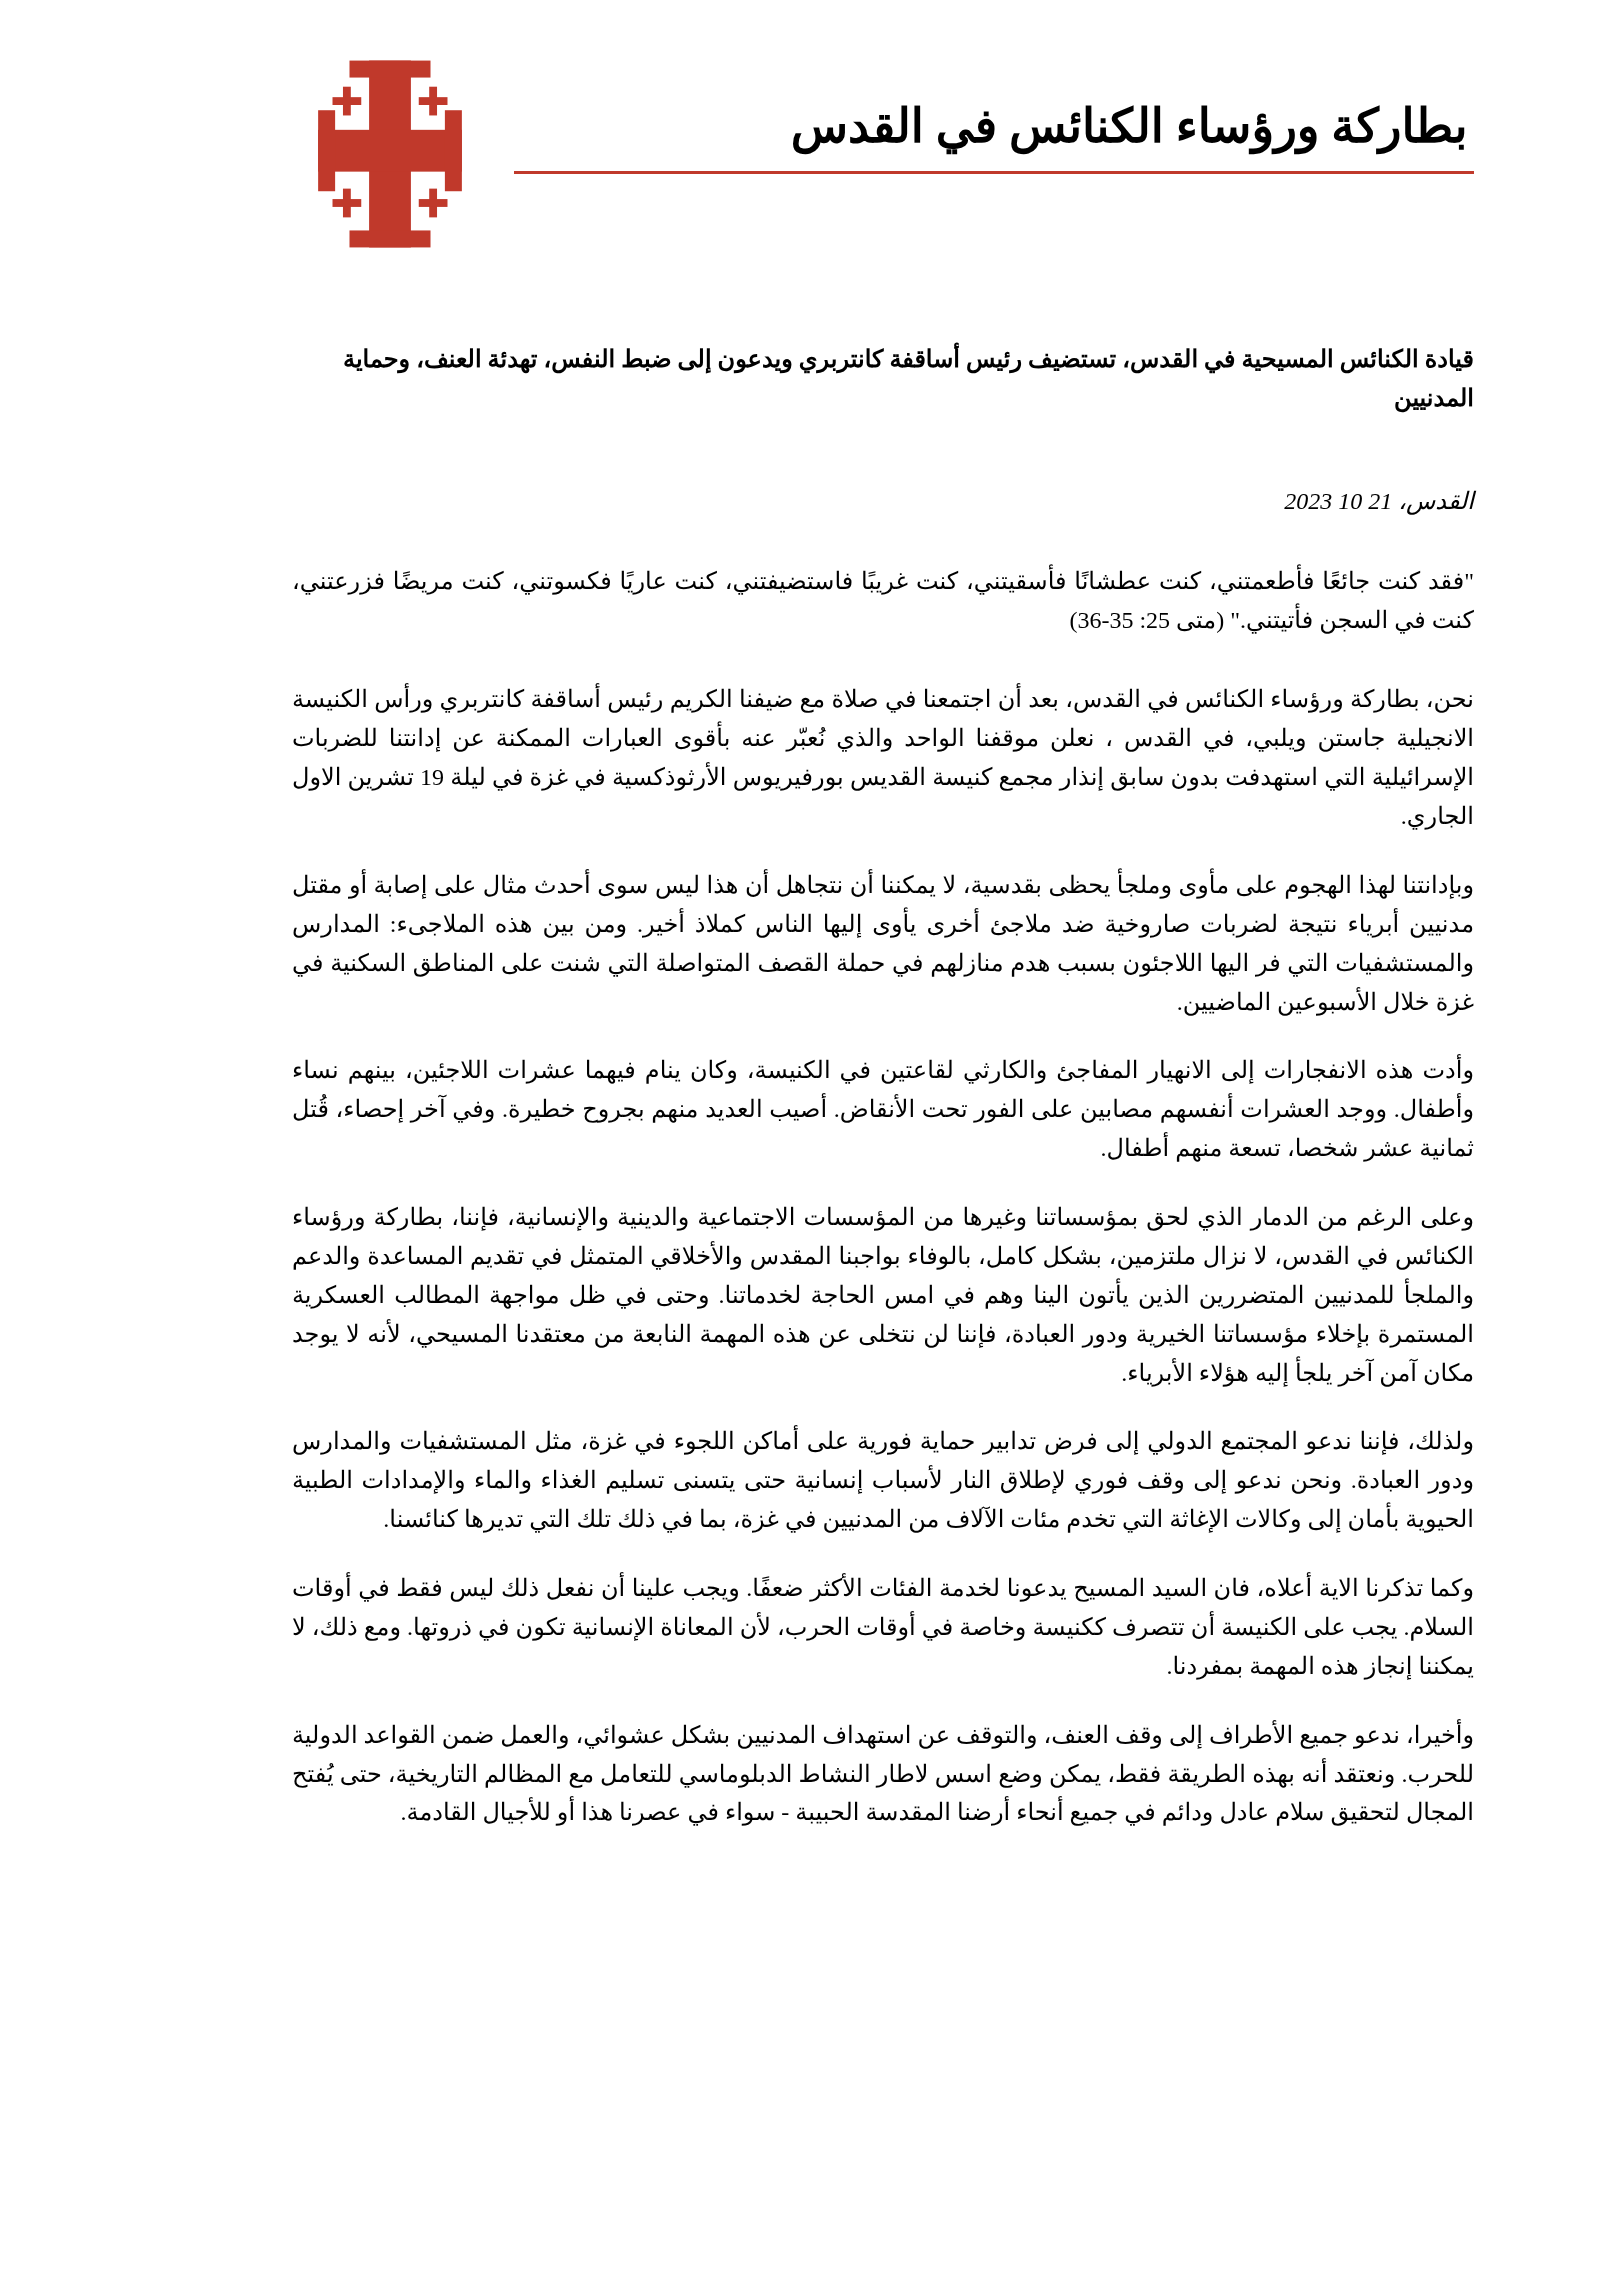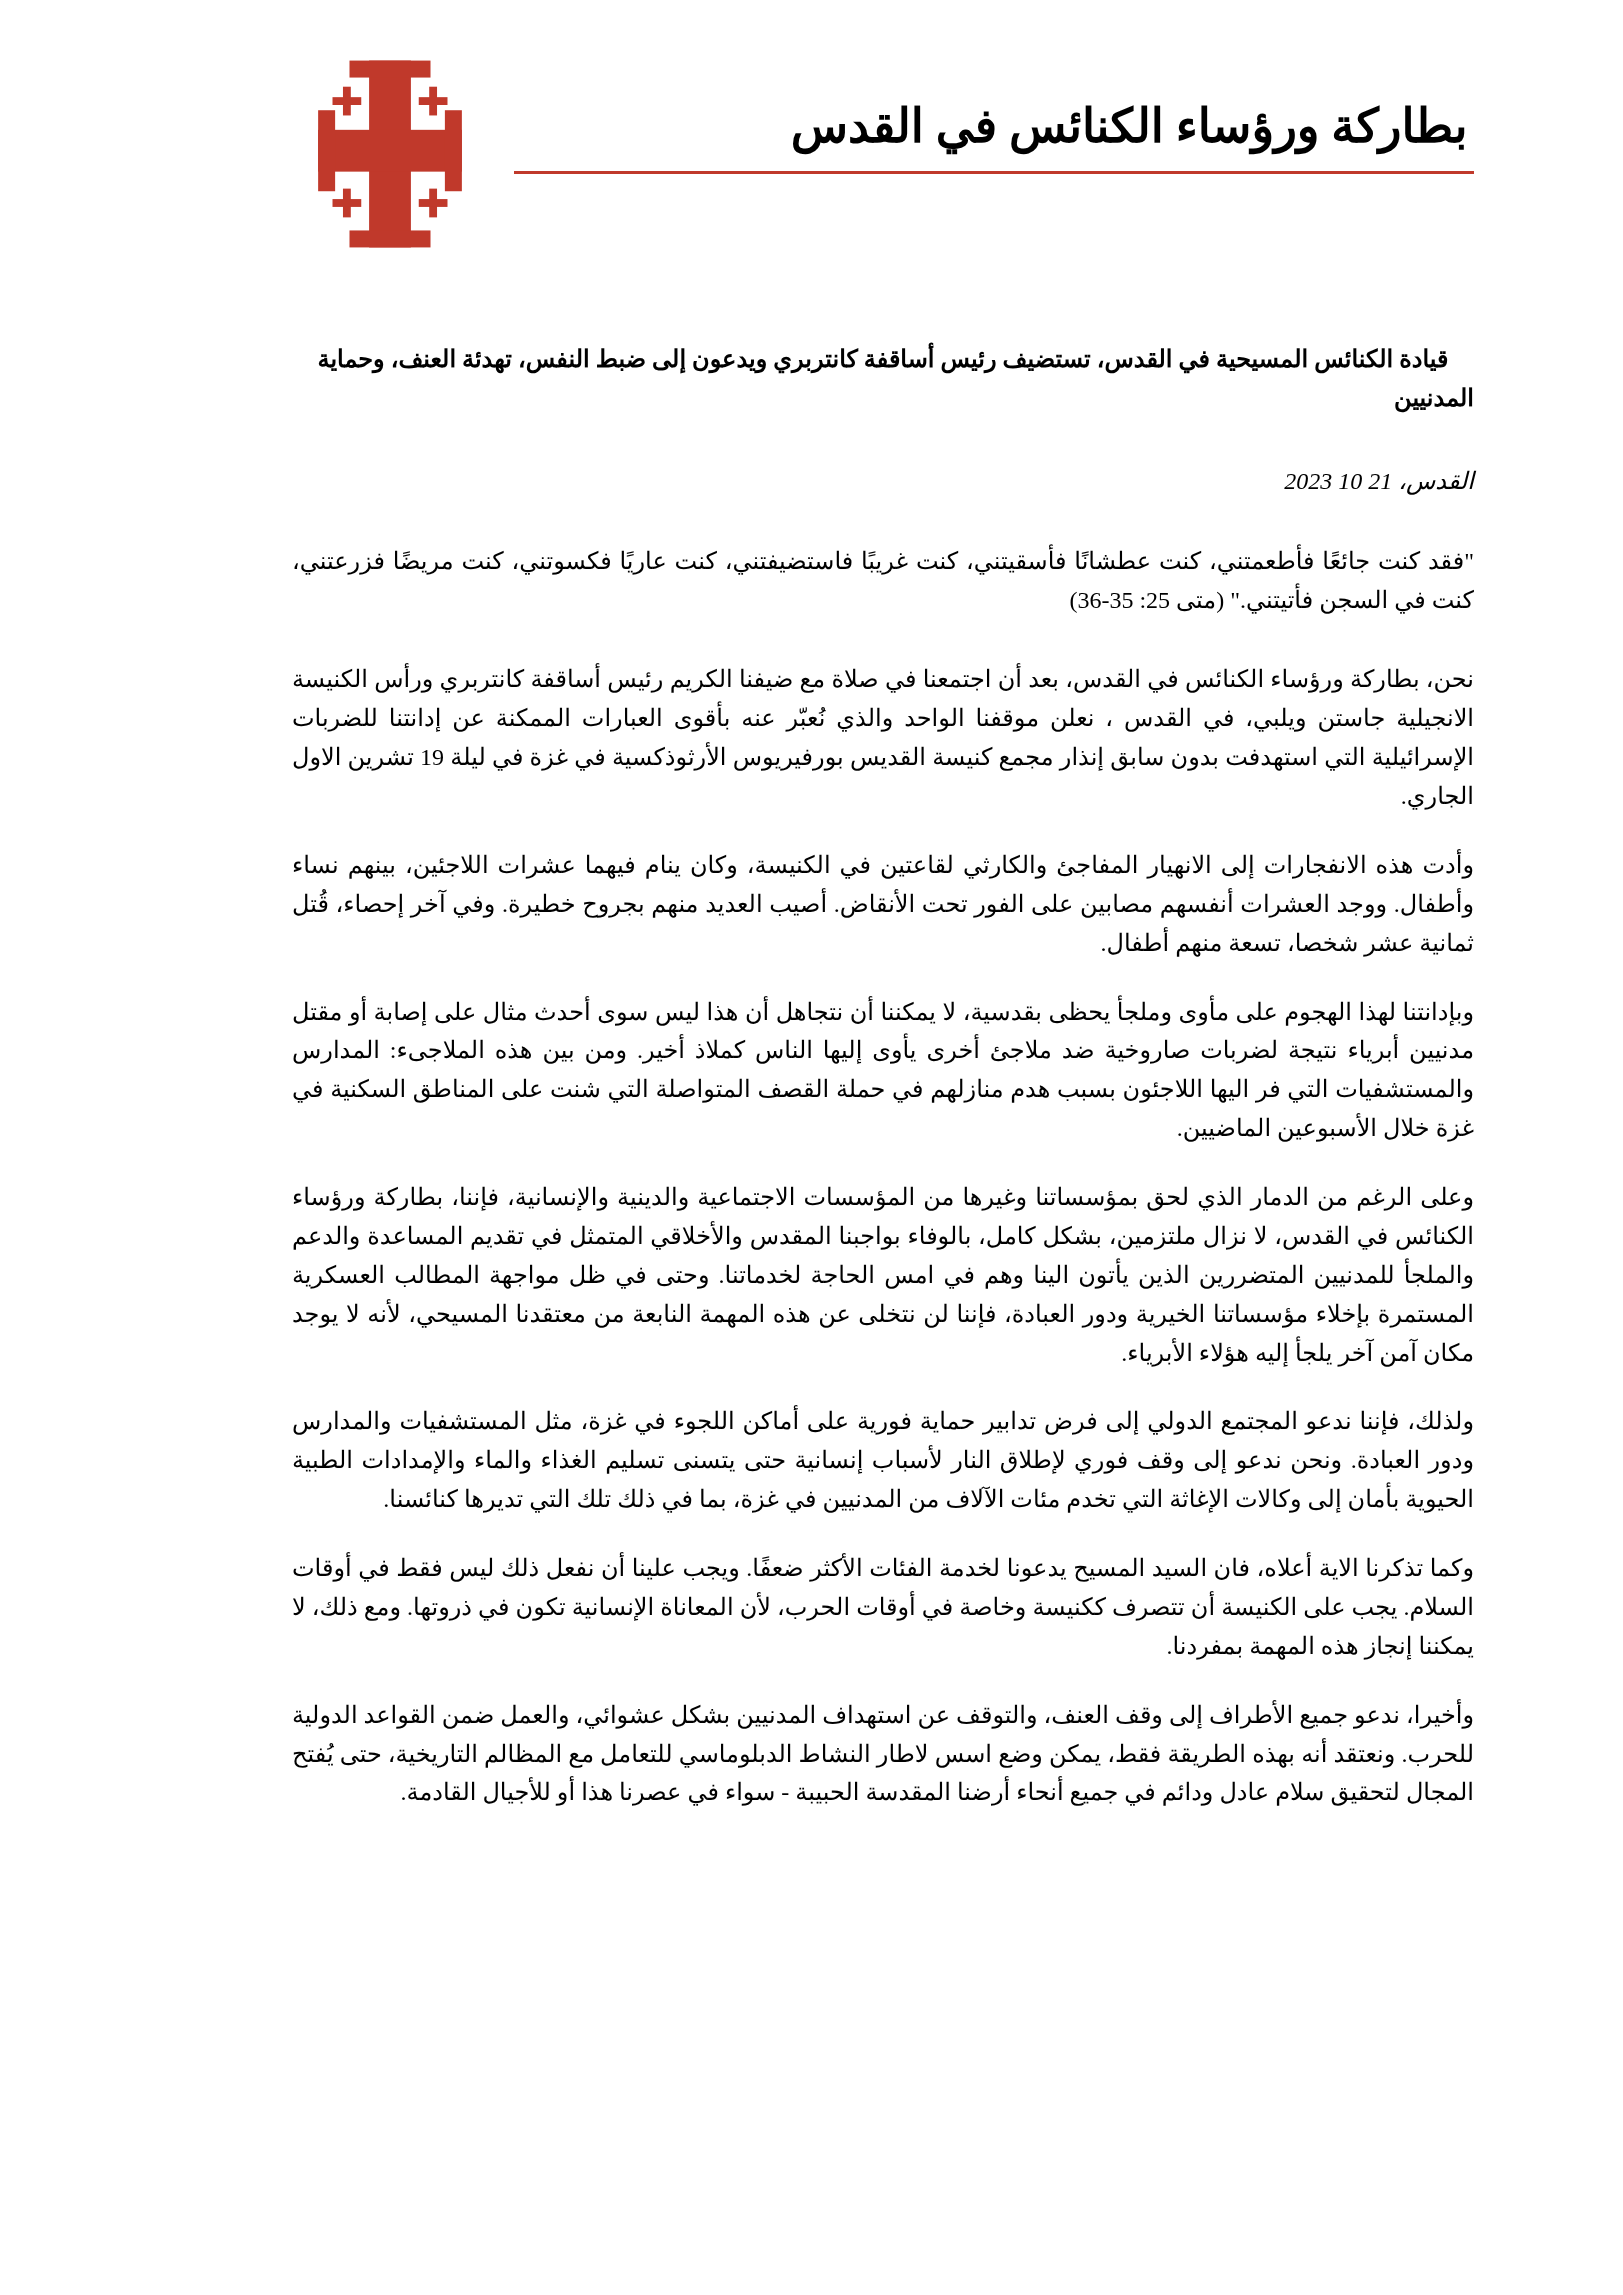--- a/index.html
+++ b/index.html
@@ -71,22 +71,22 @@
   p {
     margin: 0 0 30px 0;
     font-size: 24px;
     line-height: 1.62;
     text-align: justify;
     text-align-last: right;
     direction: rtl;
   }
   p.lead {
     font-weight: 700;
-    margin-bottom: 44px;
-    text-align: center;
+    margin-bottom: 64px;
+    text-align: right;
     text-align-last: right;
   }
   p.date {
     margin-bottom: 41px;
     text-align: right;
     text-align-last: right;
     font-style: italic;
   }
   p.quote {
     margin-bottom: 41px;
@@ -150,22 +150,22 @@
 
   <div class="content">
 
     <p class="lead">قيادة الكنائس المسيحية في القدس، تستضيف رئيس أساقفة كانتربري ويدعون إلى ضبط النفس، تهدئة العنف، وحماية المدنيين</p>
 
     <p class="date">القدس، 21 10 2023</p>
 
     <p class="quote">"فقد كنت جائعًا فأطعمتني، كنت عطشانًا فأسقيتني، كنت غريبًا فاستضيفتني، كنت عاريًا فكسوتني، كنت مريضًا فزرعتني، كنت في السجن فأتيتني." (متى 25: 35-36)</p>
 
     <p>نحن، بطاركة ورؤساء الكنائس في القدس، بعد أن اجتمعنا في صلاة مع ضيفنا الكريم رئيس أساقفة كانتربري ورأس الكنيسة الانجيلية جاستن ويلبي، في القدس ، نعلن موقفنا الواحد والذي نُعبّر عنه بأقوى العبارات الممكنة عن إدانتنا للضربات الإسرائيلية التي استهدفت بدون سابق إنذار مجمع كنيسة القديس بورفيريوس الأرثوذكسية في غزة في ليلة 19 تشرين الاول الجاري.</p>
+    <p>وبإدانتنا لهذا الهجوم على مأوى وملجأ يحظى بقدسية، لا يمكننا أن نتجاهل أن هذا ليس سوى أحدث مثال على إصابة أو مقتل مدنيين أبرياء نتيجة لضربات صاروخية ضد ملاجئ أخرى يأوى إليها الناس كملاذ أخير. ومن بين هذه الملاجىء: المدارس والمستشفيات التي فر اليها اللاجئون بسبب هدم منازلهم في حملة القصف المتواصلة التي شنت على المناطق السكنية في غزة خلال الأسبوعين الماضيين.</p>
     <p>وأدت هذه الانفجارات إلى الانهيار المفاجئ والكارثي لقاعتين في الكنيسة، وكان ينام فيهما عشرات اللاجئين، بينهم نساء وأطفال. ووجد العشرات أنفسهم مصابين على الفور تحت الأنقاض. أصيب العديد منهم بجروح خطيرة. وفي آخر إحصاء، قُتل ثمانية عشر شخصا، تسعة منهم أطفال.</p>
-    <p>وبإدانتنا لهذا الهجوم على مأوى وملجأ يحظى بقدسية، لا يمكننا أن نتجاهل أن هذا ليس سوى أحدث مثال على إصابة أو مقتل مدنيين أبرياء نتيجة لضربات صاروخية ضد ملاجئ أخرى يأوى إليها الناس كملاذ أخير. ومن بين هذه الملاجىء: المدارس والمستشفيات التي فر اليها اللاجئون بسبب هدم منازلهم في حملة القصف المتواصلة التي شنت على المناطق السكنية في غزة خلال الأسبوعين الماضيين.</p>
     <p>وعلى الرغم من الدمار الذي لحق بمؤسساتنا وغيرها من المؤسسات الاجتماعية والدينية والإنسانية، فإننا، بطاركة ورؤساء الكنائس في القدس، لا نزال ملتزمين، بشكل كامل، بالوفاء بواجبنا المقدس والأخلاقي المتمثل في تقديم المساعدة والدعم والملجأ للمدنيين المتضررين الذين يأتون الينا وهم في امس الحاجة لخدماتنا. وحتى في ظل مواجهة المطالب العسكرية المستمرة بإخلاء مؤسساتنا الخيرية ودور العبادة، فإننا لن نتخلى عن هذه المهمة النابعة من معتقدنا المسيحي، لأنه لا يوجد مكان آمن آخر يلجأ إليه هؤلاء الأبرياء.</p>
     <p>ولذلك، فإننا ندعو المجتمع الدولي إلى فرض تدابير حماية فورية على أماكن اللجوء في غزة، مثل المستشفيات والمدارس ودور العبادة. ونحن ندعو إلى وقف فوري لإطلاق النار لأسباب إنسانية حتى يتسنى تسليم الغذاء والماء والإمدادات الطبية الحيوية بأمان إلى وكالات الإغاثة التي تخدم مئات الآلاف من المدنيين في غزة، بما في ذلك تلك التي تديرها كنائسنا.</p>
     <p>وكما تذكرنا الاية أعلاه، فان السيد المسيح يدعونا لخدمة الفئات الأكثر ضعفًا. ويجب علينا أن نفعل ذلك ليس فقط في أوقات السلام. يجب على الكنيسة أن تتصرف ككنيسة وخاصة في أوقات الحرب، لأن المعاناة الإنسانية تكون في ذروتها. ومع ذلك، لا يمكننا إنجاز هذه المهمة بمفردنا.</p>
     <p>وأخيرا، ندعو جميع الأطراف إلى وقف العنف، والتوقف عن استهداف المدنيين بشكل عشوائي، والعمل ضمن القواعد الدولية للحرب. ونعتقد أنه بهذه الطريقة فقط، يمكن وضع اسس لاطار النشاط الدبلوماسي للتعامل مع المظالم التاريخية، حتى يُفتح المجال لتحقيق سلام عادل ودائم في جميع أنحاء أرضنا المقدسة الحبيبة - سواء في عصرنا هذا أو للأجيال القادمة.</p>
 
 
   </div>
 
 </div>
 

